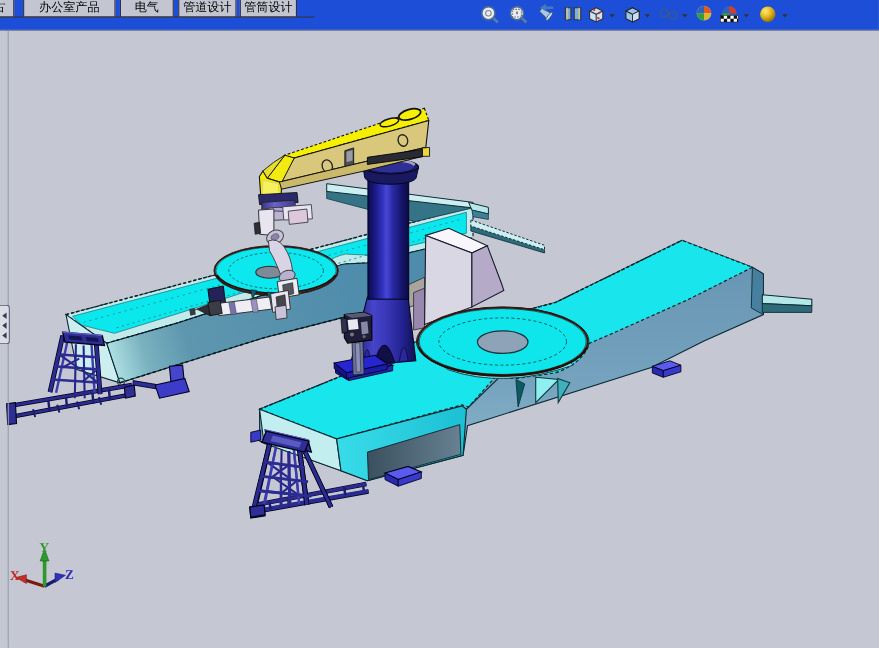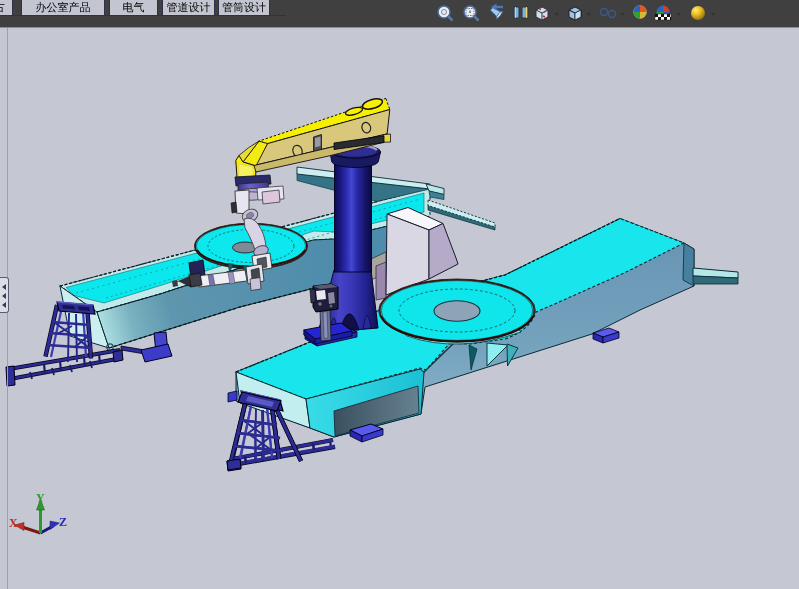--- a/index.html
+++ b/index.html
@@ -1,18 +1,18 @@
 <!DOCTYPE html>
 <html><head>
 <meta charset="utf-8">
 <style>
 html,body{margin:0;padding:0;width:799px;height:589px;overflow:hidden;background:#c5c8d2;font-family:"Liberation Sans",sans-serif;}
 #wrap{position:relative;width:799px;height:589px;}
 #scene{position:absolute;left:0;top:0;}
-#toolbar{position:absolute;left:0;top:0;width:799px;height:27px;background:#404040;border-bottom:1px solid #898d9a;z-index:5;}
+#toolbar{position:absolute;left:0;top:0;width:799px;height:27px;background:#1d4ed8;border-bottom:1px solid #898d9a;z-index:5;}
 .tab{position:absolute;top:-2px;height:16px;border:1px solid #30304a;background:#c3c6d0;color:#000;font-size:11px;text-align:center;line-height:17px;white-space:nowrap;overflow:hidden;}
 #tabline{position:absolute;top:15px;left:0;width:286px;height:1px;background:#30304a;}
 #leftstrip{position:absolute;left:7px;top:27px;width:1px;height:562px;background:#9aa0ae;z-index:4;}
 #collbtn{position:absolute;left:0px;top:277px;width:8px;height:34px;background:#dcdee6;border:1px solid #5a5a72;border-left:none;border-radius:0 3px 3px 0;z-index:6;}
 </style>
 </head>
 <body>
 <div id="wrap">
 <svg id="scene" width="799" height="589" xmlns="http://www.w3.org/2000/svg">
 <defs>

